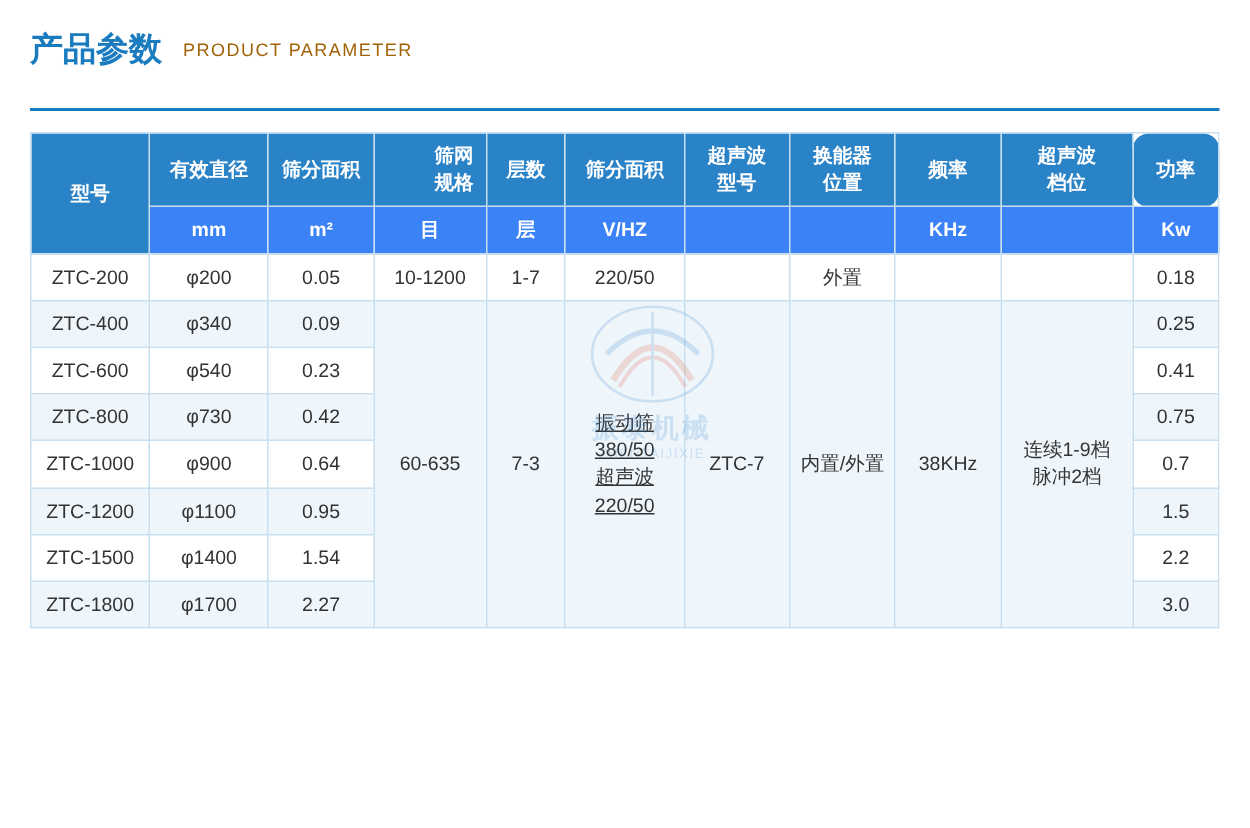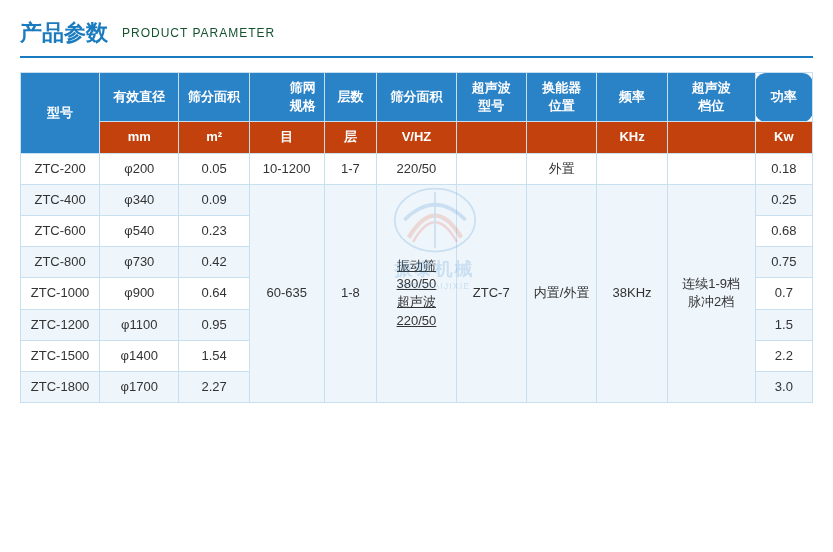--- a/index.html
+++ b/index.html
@@ -9,30 +9,30 @@
       padding: 18px 20px;
       width: 833px;
       min-height: 552px;
     }
     .page-header {
       display: flex;
       align-items: center;
       gap: 14px;
       margin-bottom: 14px;
       border-bottom: 2px solid #1a7bbf;
-      padding-bottom: 8px;
+      padding-bottom: 24px;
     }
     .page-title-cn {
       font-size: 22px;
       font-weight: bold;
       color: #1a7bbf;
     }
     .page-title-en {
       font-size: 12px;
-      color: #14532d;
+      color: #a16207;
       letter-spacing: 1px;
     }
     .table-wrapper {
       position: relative;
       overflow: hidden;
     }
     table {
       width: 100%;
       border-collapse: collapse;
       font-size: 13px;
@@ -47,21 +47,21 @@
     }
     thead th {
       background: #2a82c7;
       color: #fff;
       font-weight: bold;
     }
     thead tr:first-child th {
       background: #2a82c7;
     }
     thead tr:nth-child(2) th {
-      background: #c2410c;
+      background: #3b82f6;
     }
     tbody tr {
       background: #fff;
     }
     tbody tr:nth-child(even) {
       background: #eef5fb;
     }
     tbody tr:nth-child(odd) {
       background: #fff;
     }
@@ -169,37 +169,37 @@
           <td>外置</td>
           <td></td>
           <td></td>
           <td>0.18</td>
         </tr>
         <tr>
           <td>ZTC-400</td>
           <td>φ340</td>
           <td>0.09</td>
           <td rowspan="7">60-635</td>
-          <td rowspan="7">1-8</td>
+          <td rowspan="7">7-3</td>
           <td rowspan="7" style="white-space: pre-line; text-decoration: underline;">振动筛
 380/50
 超声波
 220/50</td>
           <td rowspan="7">ZTC-7</td>
           <td rowspan="7">内置/外置</td>
           <td rowspan="7">38KHz</td>
           <td rowspan="7" style="white-space: pre-line;">连续1-9档
 脉冲2档</td>
           <td>0.25</td>
         </tr>
         <tr>
           <td>ZTC-600</td>
           <td>φ540</td>
           <td>0.23</td>
-          <td>0.68</td>
+          <td>0.41</td>
         </tr>
         <tr>
           <td>ZTC-800</td>
           <td>φ730</td>
           <td>0.42</td>
           <td>0.75</td>
         </tr>
         <tr>
           <td>ZTC-1000</td>
           <td>φ900</td>

